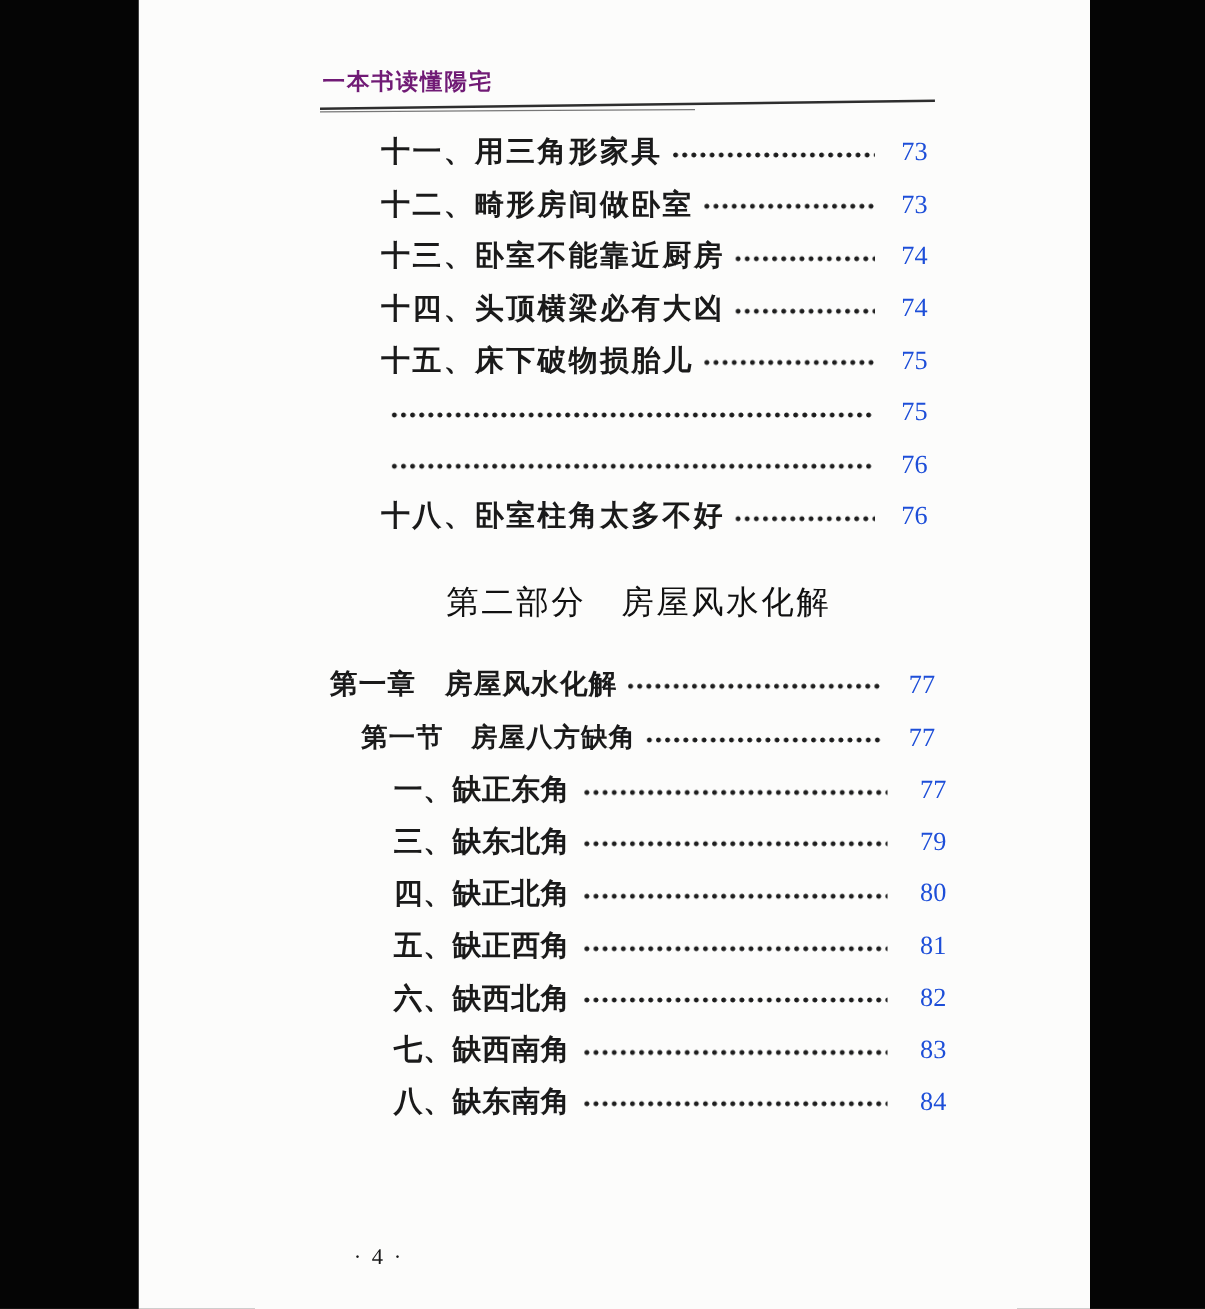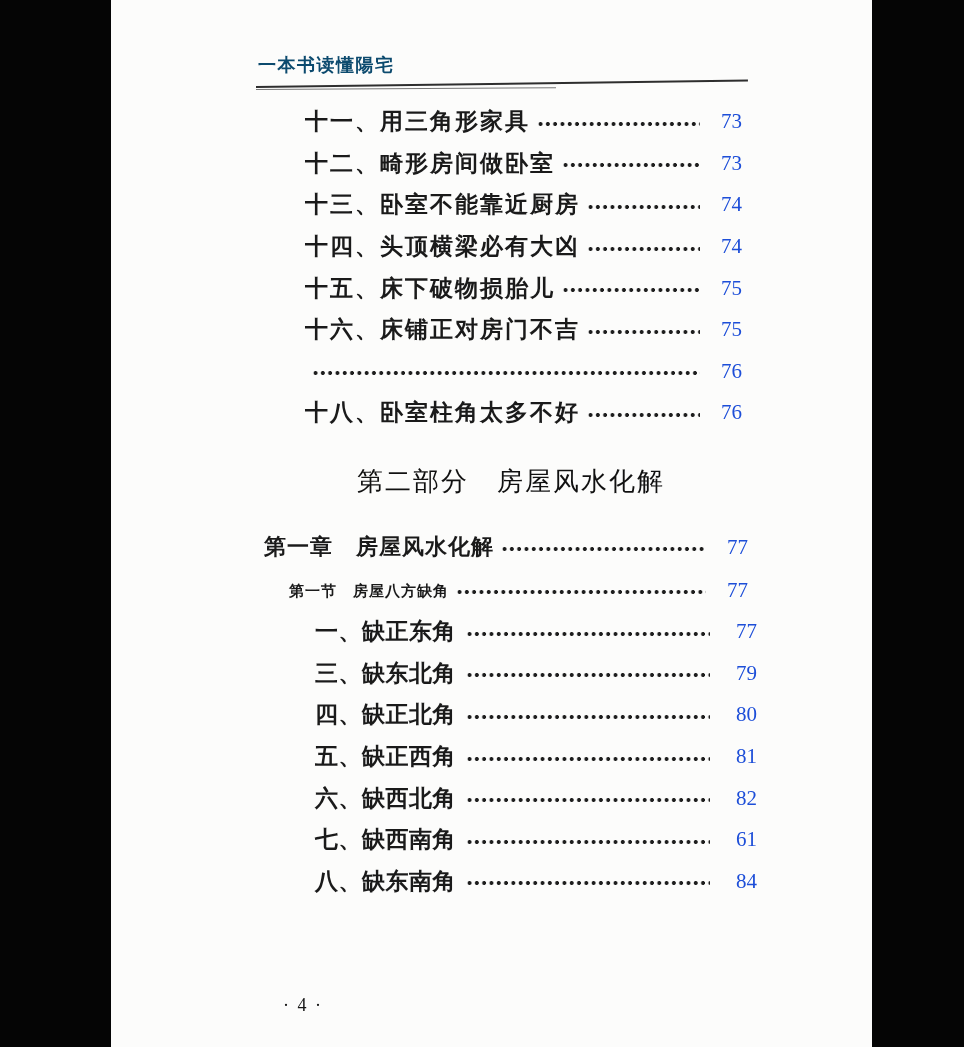--- a/index.html
+++ b/index.html
@@ -18,21 +18,21 @@
     position:absolute; left:111px; top:0;
     width:761px; height:1047px;
     background:#fcfcfb;
     color:#1b1b1b;
   }
 
   
   .header-title {
     position:absolute; left:147px; top:53px;
     font-size:18px; font-weight:bold; letter-spacing:1.5px;
-    color:#0c4a6e; white-space:nowrap;
+    color:#701a75; white-space:nowrap;
   }
   .header-rule {
     position:absolute; left:145px; top:86px;
     width:492px; height:2px; background:#2e2e2e;
     transform-origin:left center; transform:rotate(-0.75deg);
   }
   .header-rule2 {
     position:absolute; left:145px; top:89px;
     width:300px; height:1px; background:#777;
     transform-origin:left center; transform:rotate(-0.35deg);
@@ -74,21 +74,21 @@
   }
   .chapter-row .toc-title {
     font-family:"Liberation Sans", sans-serif;
     font-size:22px; font-weight:bold; letter-spacing:1px;
   }
   .section-row {
     position:absolute; left:178px; top:569px; width:459px; height:42px;
   }
   .section-row .toc-title {
     font-family:"Liberation Sans", sans-serif;
-    font-size:15px; font-weight:bold; letter-spacing:1px;
+    font-size:21px; font-weight:bold; letter-spacing:1px;
   }
 
   .block-corner { position:absolute; left:204px; top:611px; width:442px; }
   .block-corner .toc-row { height:41.6px; }
   .block-corner .toc-title { letter-spacing:0.5px; }
   .block-corner .leader { margin:0 13px 0 10px; }
 
   .footer-page {
     position:absolute; left:172px; top:995px;
     font-size:18px; color:#161616; letter-spacing:2px;
@@ -132,21 +132,20 @@
         <span class="toc-page">74</span>
       </div>
 
       <div class="toc-row">
         <span class="toc-title">十五、床下破物损胎儿</span>
         <span class="leader"></span>
         <span class="toc-page">75</span>
       </div>
 
       <div class="toc-row">
-        <span class="toc-title">十六、床铺正对房门不吉</span>
         <span class="leader"></span>
         <span class="toc-page">75</span>
       </div>
 
       <div class="toc-row">
         <span class="leader"></span>
         <span class="toc-page">76</span>
       </div>
 
       <div class="toc-row">
@@ -199,21 +198,21 @@
 
       <div class="toc-row">
         <span class="toc-title">六、缺西北角</span>
         <span class="leader"></span>
         <span class="toc-page">82</span>
       </div>
 
       <div class="toc-row">
         <span class="toc-title">七、缺西南角</span>
         <span class="leader"></span>
-        <span class="toc-page">61</span>
+        <span class="toc-page">83</span>
       </div>
 
       <div class="toc-row">
         <span class="toc-title">八、缺东南角</span>
         <span class="leader"></span>
         <span class="toc-page">84</span>
       </div>
     </div>
 
   <div class="footer-page">· 4 ·</div>

